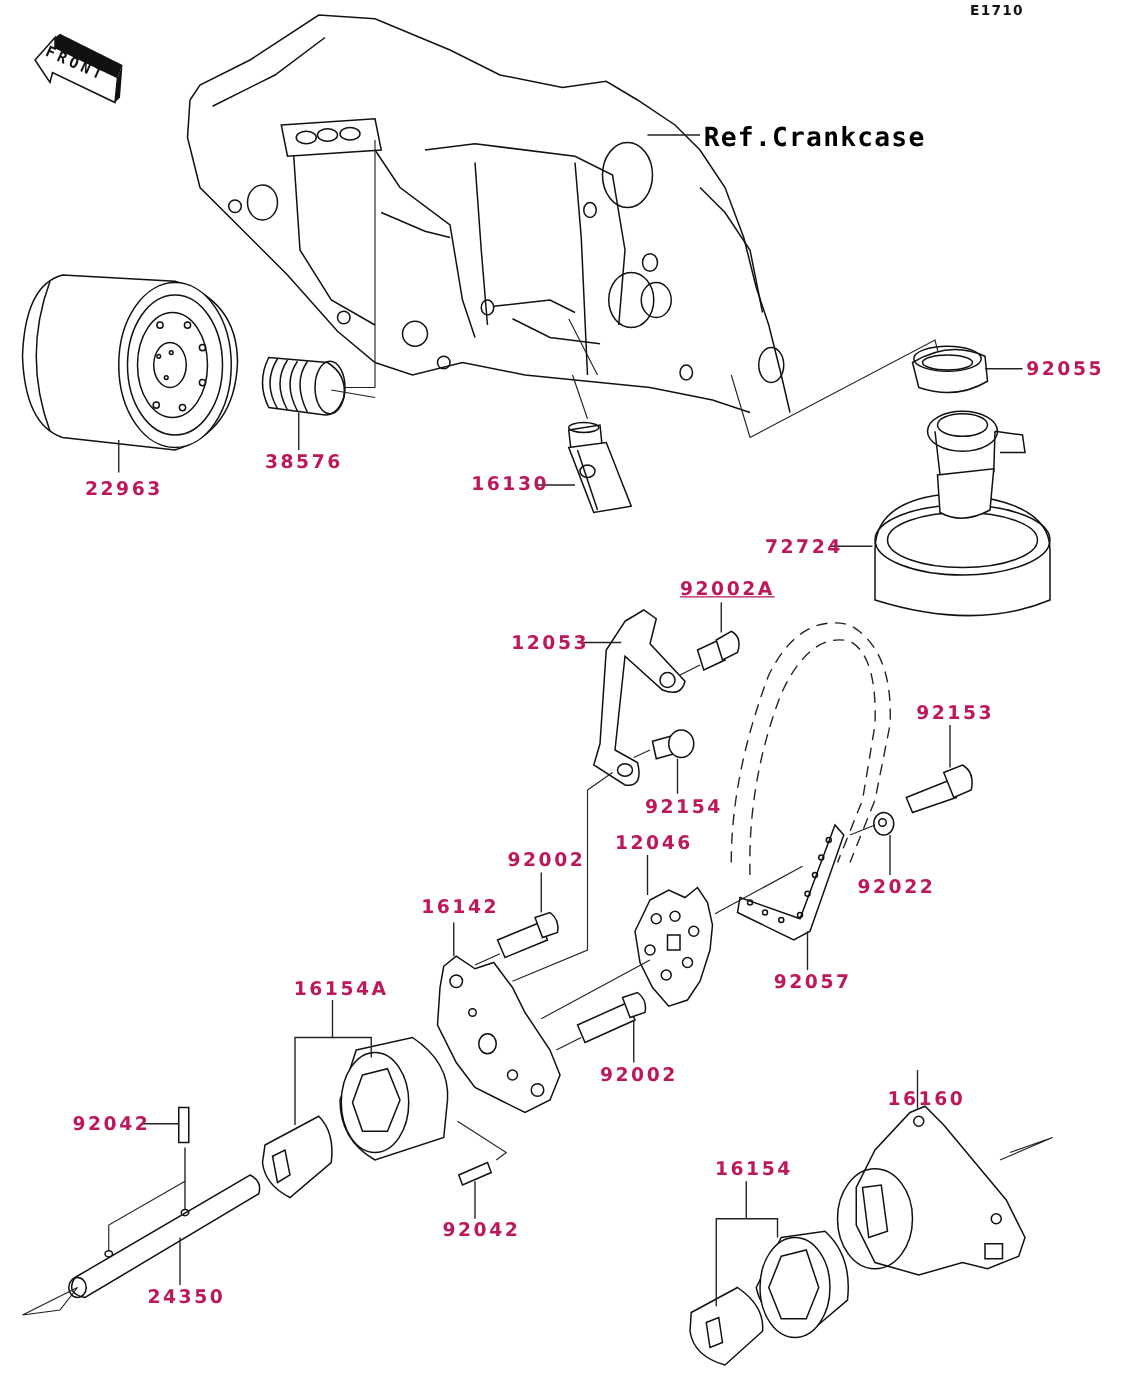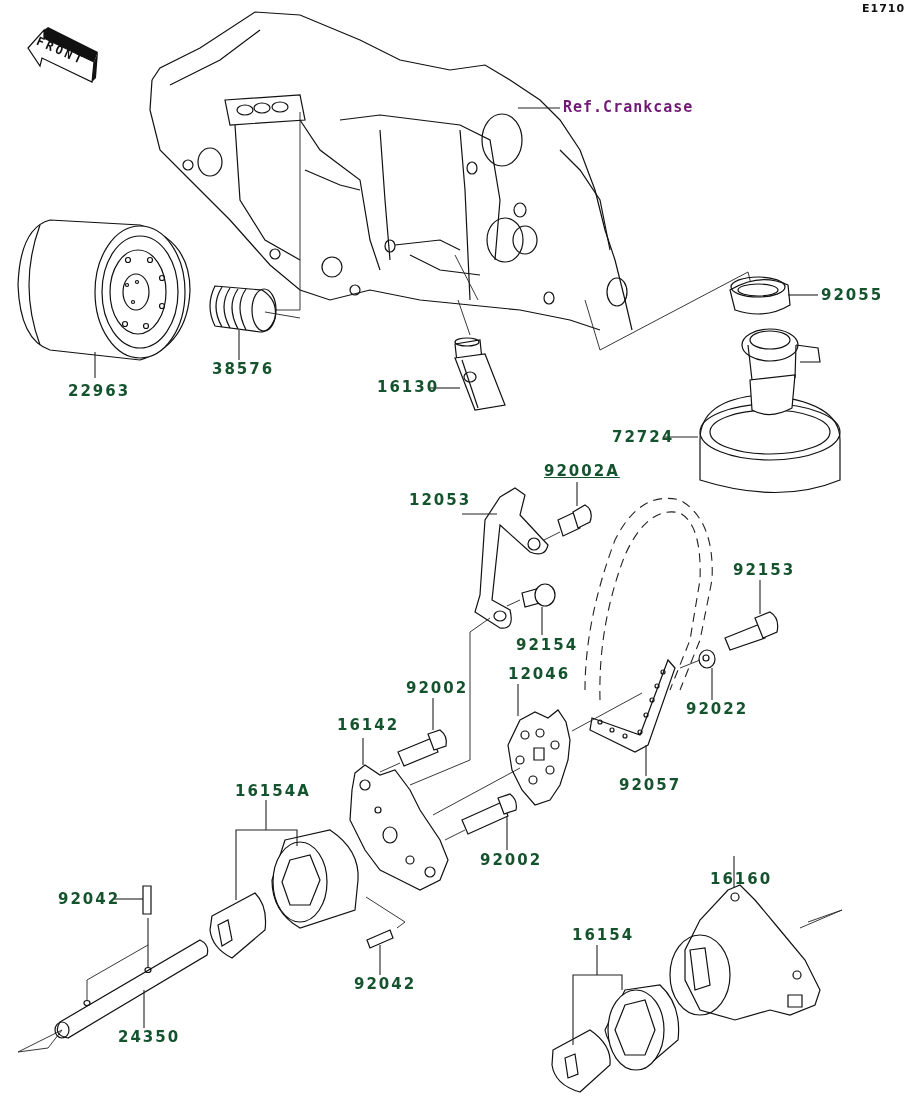--- a/index.html
+++ b/index.html
@@ -1,19 +1,19 @@
 <!DOCTYPE html>
 <html><head>
 <meta charset="utf-8">
 <style>
   html, body { margin: 0; padding: 0; background: #ffffff; }
   body { width: 914px; height: 1103px; position: relative; overflow: hidden; font-family: "DejaVu Sans", sans-serif; }
   #diagram { position: absolute; left: 0; top: 0; width: 914px; height: 1103px; }
-  .part-label { position: absolute; font-family: "DejaVu Sans", sans-serif; font-weight: bold; font-size: 15px; letter-spacing: 2px; color: #14532d; white-space: nowrap; line-height: 1; cursor: pointer; }
-  .ref-label { position: absolute; font-family: "DejaVu Sans Mono", monospace; font-weight: bold; font-size: 15px; letter-spacing: 1px; color: #701a75; white-space: nowrap; line-height: 1; }
+  .part-label { position: absolute; font-family: "DejaVu Sans", sans-serif; font-weight: bold; font-size: 15px; letter-spacing: 2px; color: #be185d; white-space: nowrap; line-height: 1; cursor: pointer; }
+  .ref-label { position: absolute; font-family: "DejaVu Sans Mono", monospace; font-weight: bold; font-size: 21px; letter-spacing: 1px; color: #000000; white-space: nowrap; line-height: 1; }
   .code-label { position: absolute; font-family: "DejaVu Sans", sans-serif; font-weight: bold; font-size: 11px; letter-spacing: 1px; color: #111; line-height: 1; }
   .front-text { position: absolute; font-family: "DejaVu Sans Mono", monospace; font-weight: bold; font-size: 12px; color: #111; transform: rotate(24deg); transform-origin: left top; letter-spacing: 3px; }
   svg line, svg path, svg polyline, svg polygon, svg ellipse, svg circle, svg rect { vector-effect: non-scaling-stroke; }
   .ln { stroke: #111; stroke-width: 1.2; fill: none; }
   .lead { stroke: #222; stroke-width: 1.1; fill: none; }
   .thin { stroke: #222; stroke-width: 0.9; fill: none; }
   .dash { stroke: #222; stroke-width: 1.1; fill: none; stroke-dasharray: 9 6; }
   .fillw { fill: #fff; stroke: #111; stroke-width: 1.2; }
 </style>
 </head>
@@ -259,35 +259,35 @@
     <path class="fillw" d="M625,990 L660,985 Q682,1005 678,1040 L645,1068 Q610,1055 605,1030 Z"></path>
     <ellipse class="fillw" cx="636" cy="1030" rx="28" ry="40"></ellipse>
     <path class="ln" d="M625,1005 L645,1000 L655,1030 L645,1055 L625,1055 L615,1030 Z"></path>
     <path class="fillw" d="M553,1050 L590,1030 Q612,1045 610,1065 L580,1092 Q555,1085 552,1065 Z"></path>
     <path class="ln" d="M565,1058 L575,1054 L578,1074 L568,1078 Z"></path>
   </g>
   <polyline class="lead" points="573,1045 573,975 622,975 622,990"></polyline>
   <line class="lead" x1="597" y1="945" x2="597" y2="975"></line>
 </svg>
 
-<div class="code-label" style="left:862px; top:3px;">E1710</div>
+<div class="code-label" style="left:776px; top:3px;">E1710</div>
 <div class="front-text" style="left:40px; top:34px;">FRONT</div>
 <div class="ref-label" style="left:563px; top:100px;">Ref.Crankcase</div>
 
 <div class="part-label" style="left:68px; top:384px;">22963</div>
 <div class="part-label" style="left:212px; top:362px;">38576</div>
 <div class="part-label" style="left:377px; top:380px;">16130</div>
 <div class="part-label" style="left:821px; top:288px;">92055</div>
 <div class="part-label" style="left:612px; top:430px;">72724</div>
-<div class="part-label" style="left:409px; top:493px;">12053</div>
+<div class="part-label" style="left:409px; top:507px;">12053</div>
 <div class="part-label" style="left:544px; top:464px;text-decoration:underline;">92002A</div>
 <div class="part-label" style="left:733px; top:563px;">92153</div>
 <div class="part-label" style="left:516px; top:638px;">92154</div>
 <div class="part-label" style="left:406px; top:681px;">92002</div>
-<div class="part-label" style="left:492px; top:667px;margin-left:16px;">12046</div>
+<div class="part-label" style="left:492px; top:667px;">12046</div>
 <div class="part-label" style="left:686px; top:702px;">92022</div>
 <div class="part-label" style="left:337px; top:718px;">16142</div>
 <div class="part-label" style="left:619px; top:778px;text-align:center;">92057</div>
 <div class="part-label" style="left:235px; top:784px;">16154A</div>
 <div class="part-label" style="left:480px; top:853px;">92002</div>
 <div class="part-label" style="left:710px; top:872px;">16160</div>
 <div class="part-label" style="left:58px; top:892px;">92042</div>
 <div class="part-label" style="left:572px; top:928px;">16154</div>
 <div class="part-label" style="left:354px; top:977px;">92042</div>
 <div class="part-label" style="left:118px; top:1030px;">24350</div>

